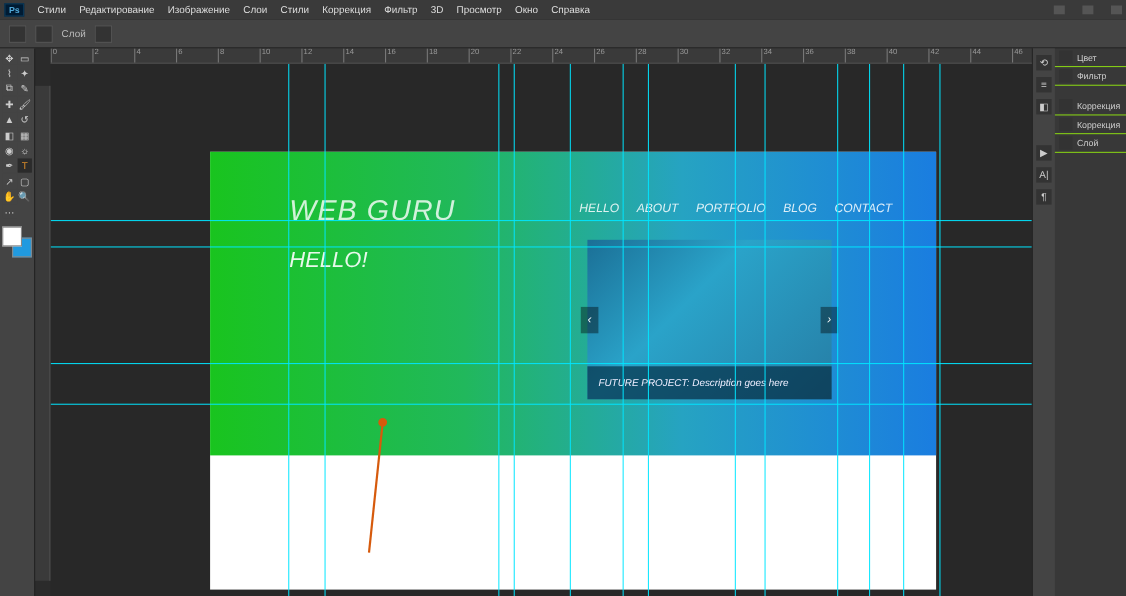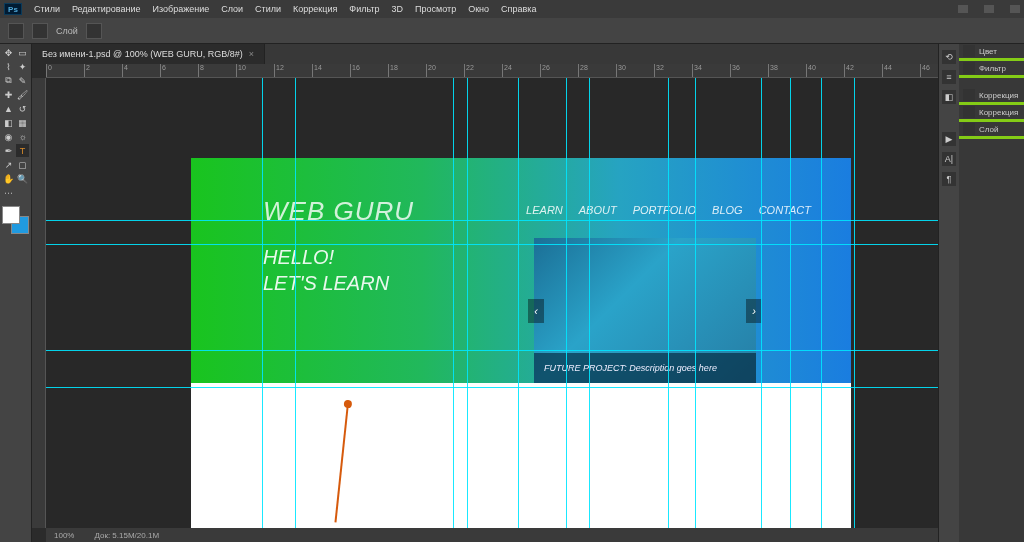--- a/index.html
+++ b/index.html
@@ -29,21 +29,21 @@
 .canvas-wrap { flex:1; background:#2b2b2b; position:relative; display:flex; flex-direction:column; }
 .tabbar { height:20px; background:#383838; display:flex; align-items:center; }
 .tab { padding:0 10px; height:100%; display:flex; align-items:center; background:#2b2b2b; border-right:1px solid #222; font-size:9px; color:#ddd; gap:6px; }
 .tab .x { color:#888; }
 .ruler-h { height:14px; background:#3a3a3a; border-bottom:1px solid #555; margin-left:14px; position:relative; overflow:hidden; }
 .ruler-h .tick { position:absolute; top:0; height:100%; border-left:1px solid #777; font-size:7px; color:#999; padding-left:1px; }
 .ruler-v { width:14px; background:#3a3a3a; border-right:1px solid #555; position:absolute; left:0; top:34px; bottom:14px; }
 
 .viewport { flex:1; background:#282828; margin-left:14px; position:relative; overflow:hidden; }
 .artboard { position:absolute; left:145px; top:80px; width:660px; height:398px; background:#fff; }
-.hero { height:225px; background:linear-gradient(90deg,#19c41e 0%,#21b85c 35%,#26a3c2 65%,#1a7de0 100%); position:relative; color:#fff; font-style:italic; font-family:'Helvetica Neue',Arial,sans-serif; font-weight:300; }
+.hero { height:276px; background:linear-gradient(90deg,#19c41e 0%,#21b85c 35%,#26a3c2 65%,#1a7de0 100%); position:relative; color:#fff; font-style:italic; font-family:'Helvetica Neue',Arial,sans-serif; font-weight:300; }
 .brand { position:absolute; left:72px; top:38px; font-size:26px; opacity:.8; letter-spacing:1px; }
 .nav { position:absolute; right:40px; top:46px; display:flex; gap:16px; font-size:11px; opacity:.85; }
 .tagline { position:absolute; left:72px; top:86px; font-size:20px; line-height:1.3; opacity:.9; }
 .slider { position:absolute; right:95px; top:80px; width:222px; height:145px; background:linear-gradient(135deg,#1b6f96,#2aa3c9 40%,#267da5); }
 .slider-caption { position:absolute; bottom:0; left:0; right:0; height:30px; background:rgba(0,30,50,.6); color:#eef; font-size:9px; font-style:italic; display:flex; align-items:center; padding:0 10px; }
 .slider-arrow { position:absolute; top:50%; transform:translateY(-50%); width:16px; height:24px; background:rgba(0,0,0,.4); color:#fff; display:flex; align-items:center; justify-content:center; font-size:11px; }
 .sa-l { left:-6px; } .sa-r { right:-6px; }
 
 
 .guide-v { position:absolute; top:0; bottom:0; width:1px; background:#00e5ff; opacity:.9; }
@@ -54,21 +54,21 @@
 .arrow-ann::before { content:''; position:absolute; top:-3px; left:-3px; width:8px; height:8px; background:#d65a0c; border-radius:50%; }
 
 
 .statusbar { height:14px; background:#3a3a3a; display:flex; align-items:center; padding:0 8px; gap:20px; font-size:8px; color:#aaa; margin-left:14px; }
 
 
 .rpanels { width:86px; background:#383838; border-left:1px solid #222; display:flex; }
 .rcol1 { width:20px; background:#444; display:flex; flex-direction:column; align-items:center; gap:6px; padding-top:6px; }
 .rcol1 .ic { width:14px; height:14px; background:#333; display:flex; align-items:center; justify-content:center; color:#ccc; font-size:9px; }
 .rcol2 { flex:1; display:flex; flex-direction:column; }
-.panel-row { height:17px; display:flex; align-items:center; gap:4px; padding:0 4px; color:#ccc; font-size:8px; border-bottom:3px solid #84cc16; }
+.panel-row { height:17px; display:flex; align-items:center; gap:4px; padding:0 4px; color:#ccc; font-size:8px; border-bottom:1px solid #84cc16; }
 .panel-row .pic { width:12px; height:12px; background:#333; }
 </style>
 </head>
 <body>
 
 <div class="menubar">
   <div class="ps-logo">Ps</div>
   <span>Стили</span>
   <span>Редактирование</span>
   <span>Изображение</span>
@@ -116,26 +116,20 @@
     <div class="tool">✋</div>
     <div class="tool">🔍</div>
     <div class="tool">⋯</div>
     <div class="swatches">
       <div class="swatch-bg"></div>
       <div class="swatch-fg"></div>
     </div>
   </div>
 
   <div class="canvas-wrap">
-    <div class="tabbar">
-      <div class="tab">
-        <span>Без имени-1.psd @ 100% (WEB GURU, RGB/8#)</span>
-        <span class="x">×</span>
-      </div>
-    </div>
     <div class="ruler-h" id="rulerH">
         <div class="tick" style="left: 0px;">0</div>
         <div class="tick" style="left: 38px;">2</div>
         <div class="tick" style="left: 76px;">4</div>
         <div class="tick" style="left: 114px;">6</div>
         <div class="tick" style="left: 152px;">8</div>
         <div class="tick" style="left: 190px;">10</div>
         <div class="tick" style="left: 228px;">12</div>
         <div class="tick" style="left: 266px;">14</div>
         <div class="tick" style="left: 304px;">16</div>
@@ -155,29 +149,28 @@
         <div class="tick" style="left: 836px;">44</div>
         <div class="tick" style="left: 874px;">46</div>
       </div>
     <div class="ruler-v"></div>
 
     <div class="viewport">
       <div class="artboard">
         <div class="hero">
           <div class="brand">WEB GURU</div>
           <div class="nav">
-            <span>LEARN</span>
+            <span>HELLO</span>
             <span>ABOUT</span>
             <span>PORTFOLIO</span>
             <span>BLOG</span>
             <span>CONTACT</span>
           </div>
           <div class="tagline">
             <div>HELLO!</div>
-            <div>LET'S LEARN</div>
           </div>
           <div class="slider">
             <div class="slider-arrow sa-l">‹</div>
             <div class="slider-arrow sa-r">›</div>
             <div class="slider-caption">FUTURE PROJECT: Description goes here</div>
           </div>
         </div>
       </div>
       <div id="guides" style="position: absolute; inset: 0px; pointer-events: none;">
           <div class="guide-v" style="left: 216px;"></div>
@@ -194,24 +187,20 @@
           <div class="guide-v" style="left: 775px;"></div>
           <div class="guide-v" style="left: 808px;"></div>
           <div class="guide-h" style="top: 142px;"></div>
           <div class="guide-h" style="top: 166px;"></div>
           <div class="guide-h" style="top: 272px;"></div>
           <div class="guide-h" style="top: 309px;"></div>
         </div>
       <div class="arrow-ann"></div>
     </div>
 
-    <div class="statusbar">
-      <span>100%</span>
-      <span>Док: 5.15M/20.1M</span>
-    </div>
   </div>
 
   <div class="rpanels">
     <div class="rcol1">
       <div class="ic">⟲</div>
       <div class="ic">≡</div>
       <div class="ic">◧</div>
       <div style="height:16px"></div>
       <div class="ic">▶</div>
       <div class="ic">A|</div>

